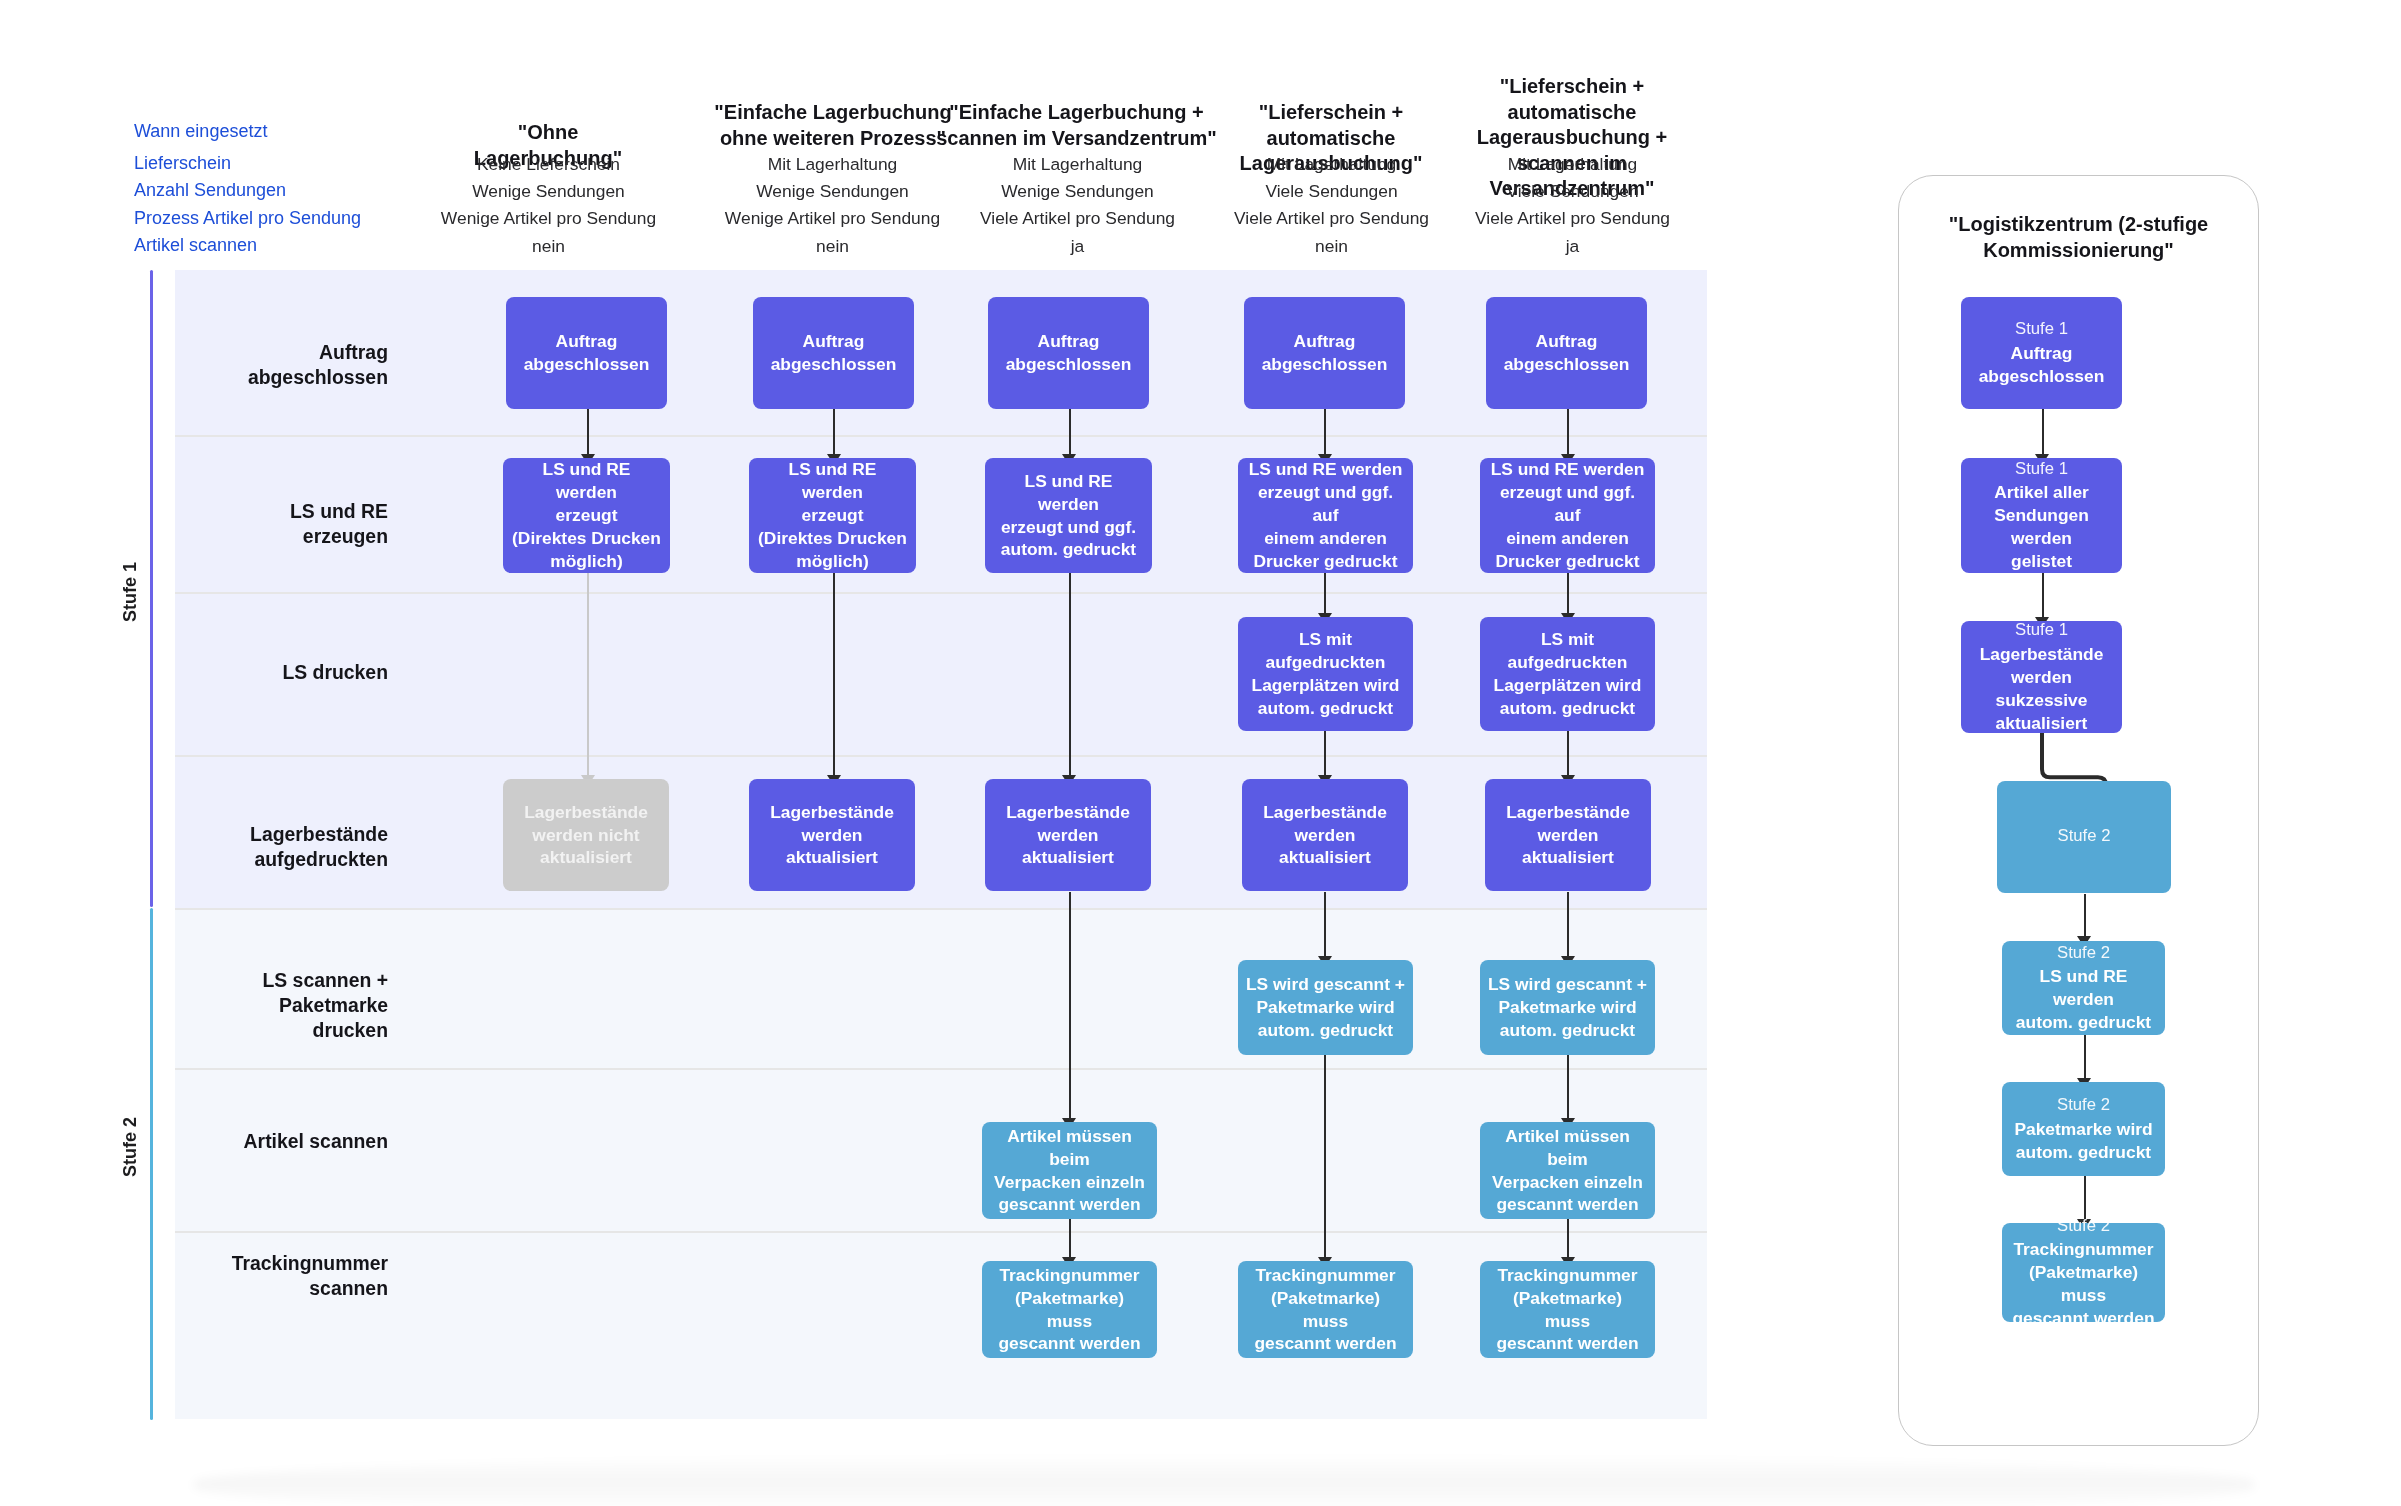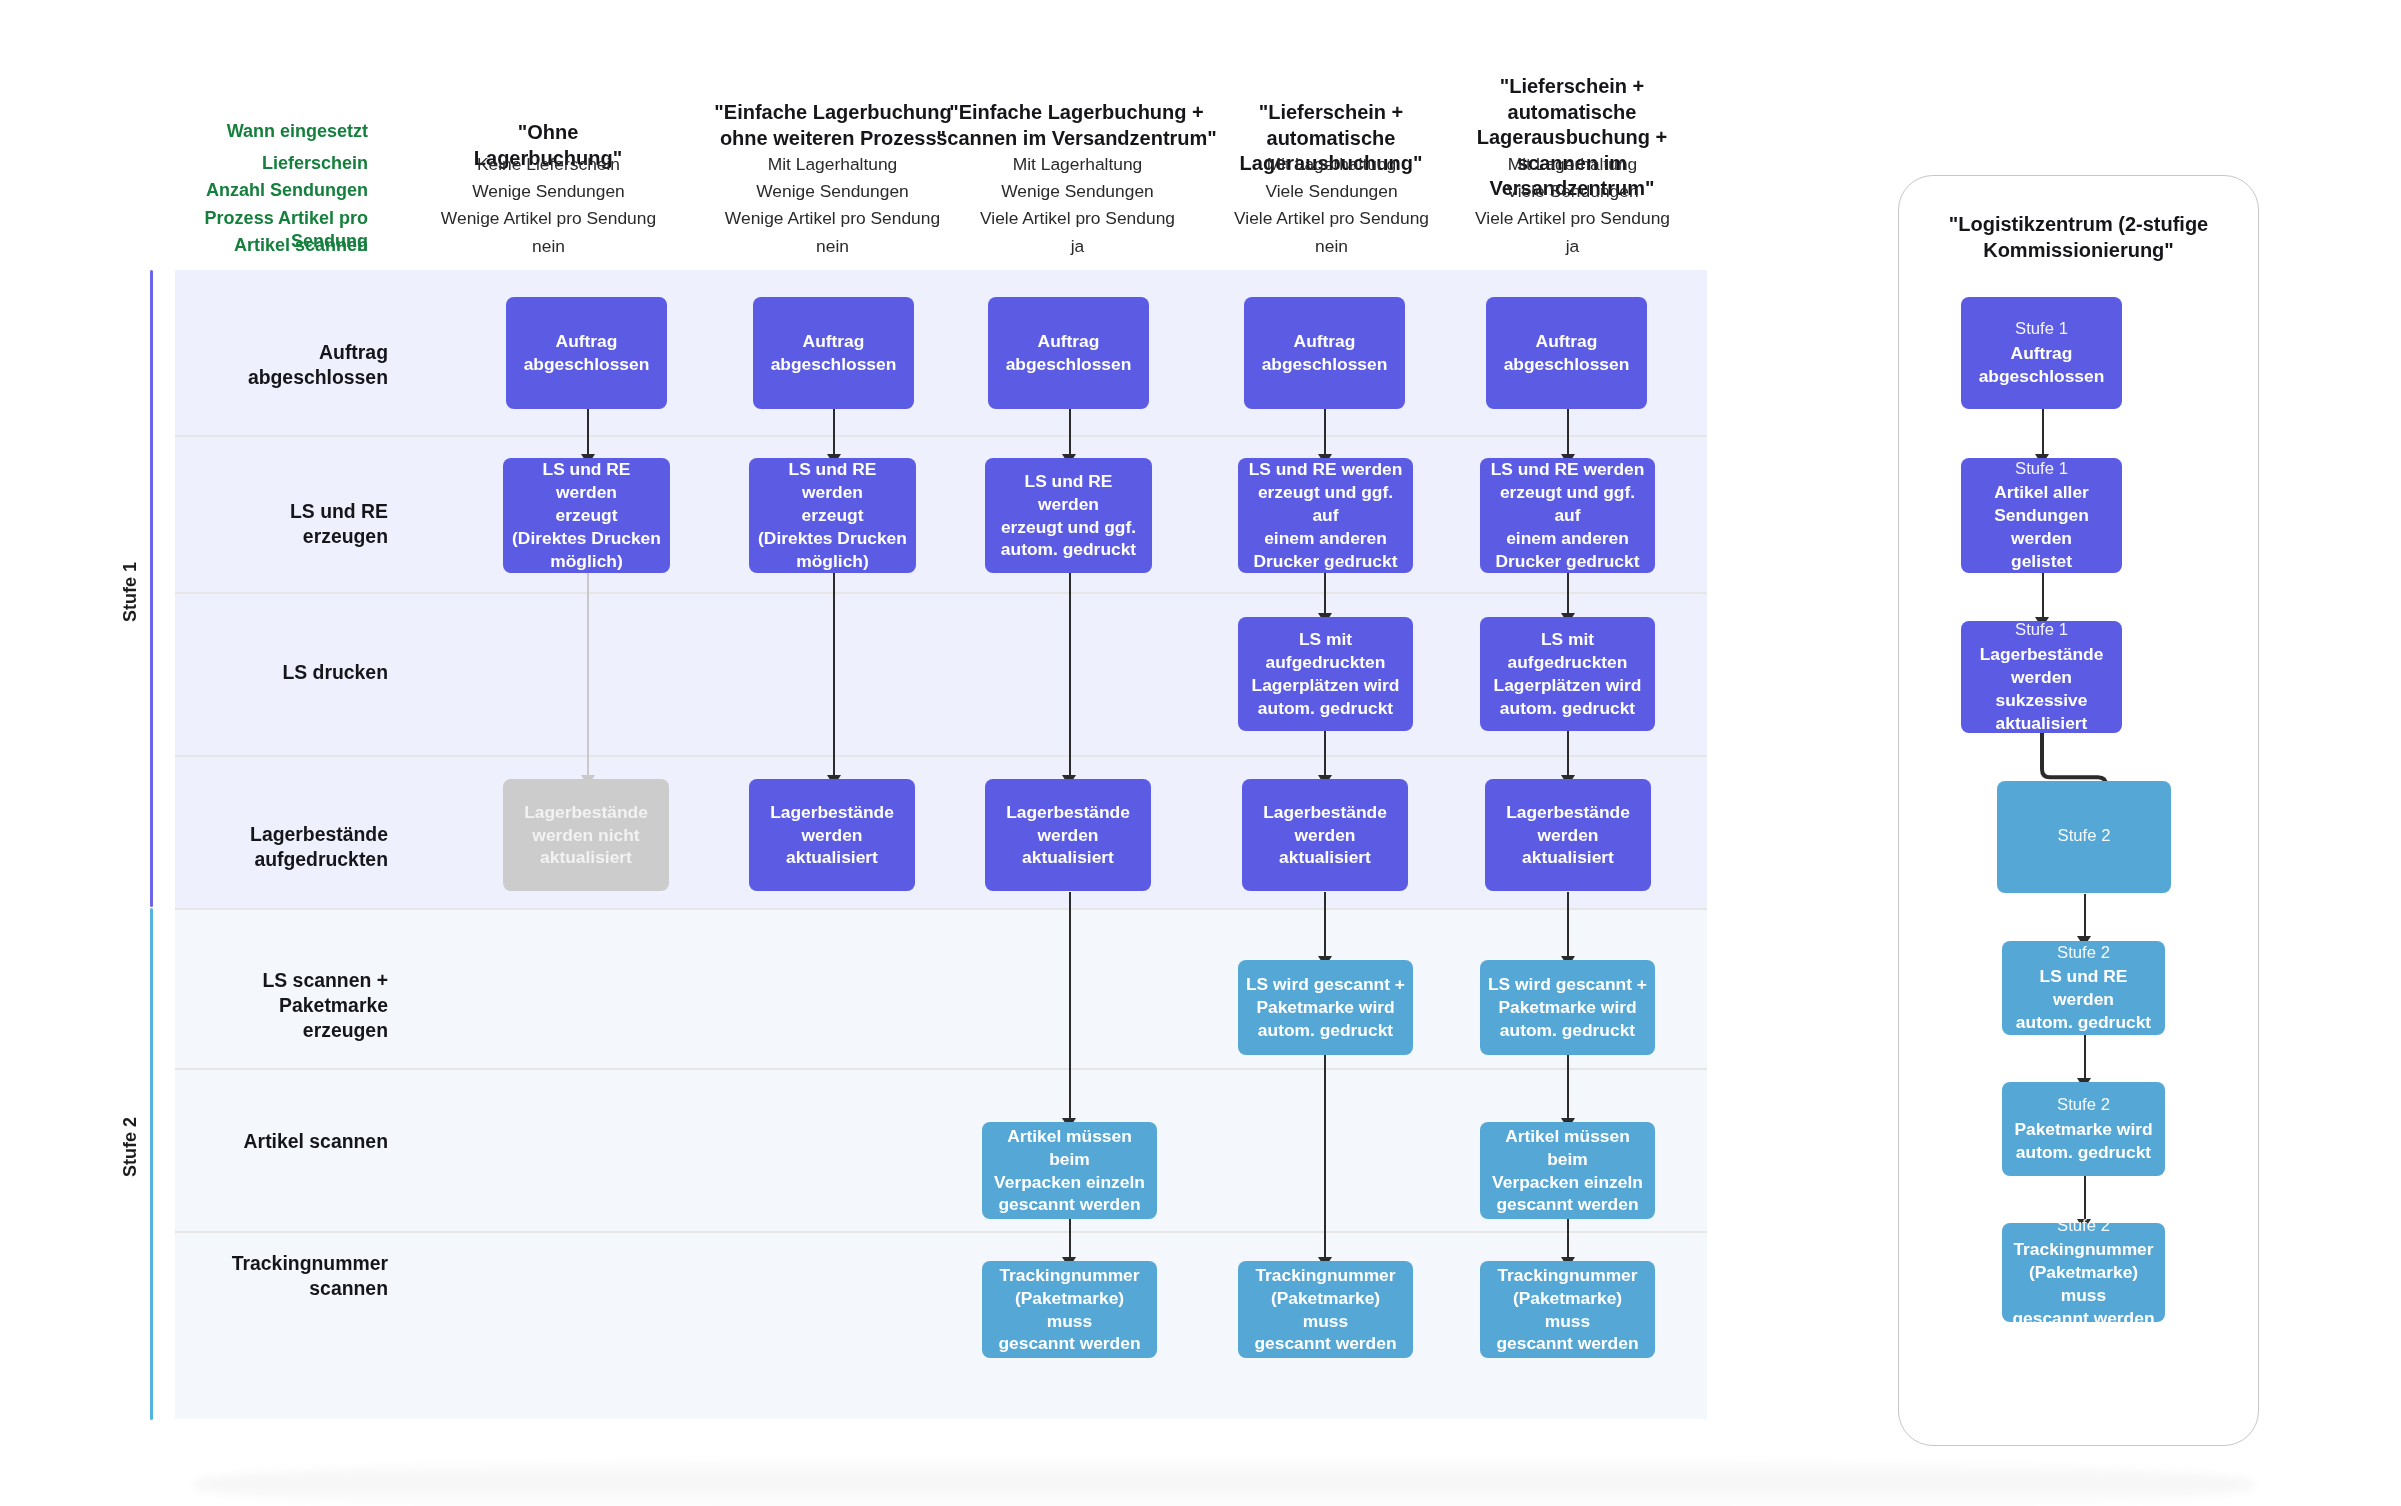--- a/index.html
+++ b/index.html
@@ -14,23 +14,23 @@
 
   
   .bottom-fade{
     position:absolute;left:194px;top:1455px;width:2060px;height:60px;
     background:linear-gradient(to bottom,rgba(0,0,0,0.0) 0%,rgba(0,0,0,0.035) 45%,rgba(0,0,0,0.0) 100%);
     border-radius:50%/27px;
     filter:blur(4px);
   }
   .crit-label{
     position:absolute;
-    text-align:right;
-    color:#15803d;
-    font-weight:bold;
+    text-align:left;
+    color:#1d4ed8;
+    font-weight:normal;
     font-size:18px;
     line-height:1.28;
   }
   .crit-cell{
     position:absolute;
     text-align:center;
     color:#2a2a2d;
     font-size:17.4px;
     line-height:1.3;
   }
@@ -181,21 +181,21 @@
   <div class="spine s1" style="left:150px;top:270px;height:637px;"></div>
   <div class="spine s2" style="left:150px;top:908px;height:512px;"></div>
   <div class="spine-label" style="left:120px;top:622px;">Stufe 1</div>
   <div class="spine-label" style="left:120px;top:1177px;">Stufe 2</div>
 
   <div class="row-label" style="left:201px;top:340px;width:187px;">Auftrag abgeschlossen</div>
   <div class="row-label" style="left:201px;top:499px;width:187px;">LS und RE erzeugen</div>
   <div class="row-label" style="left:201px;top:660px;width:187px;">LS drucken</div>
   <div class="row-label" style="left:187px;top:822px;width:201px;">Lagerbestände aufgedruckten</div>
   <div class="row-label" style="left:201px;top:968px;width:187px;white-space:pre-line;">LS scannen +
-Paketmarke erzeugen</div>
+Paketmarke drucken</div>
   <div class="row-label" style="left:201px;top:1129px;width:187px;">Artikel scannen</div>
   <div class="row-label" style="left:187px;top:1251px;width:201px;">Trackingnummer scannen</div>
 
   <div class="conn" style="left:587px;top:409px;height:48px;"></div>
   <div class="arrow" style="left:581px;top:454px;"></div>
   <div class="conn faint" style="left:587px;top:572px;height:207px;"></div>
   <div class="arrow faint" style="left:581px;top:775px;"></div>
 
   <div class="conn" style="left:833px;top:409px;height:48px;"></div>
   <div class="arrow" style="left:827px;top:454px;"></div>

